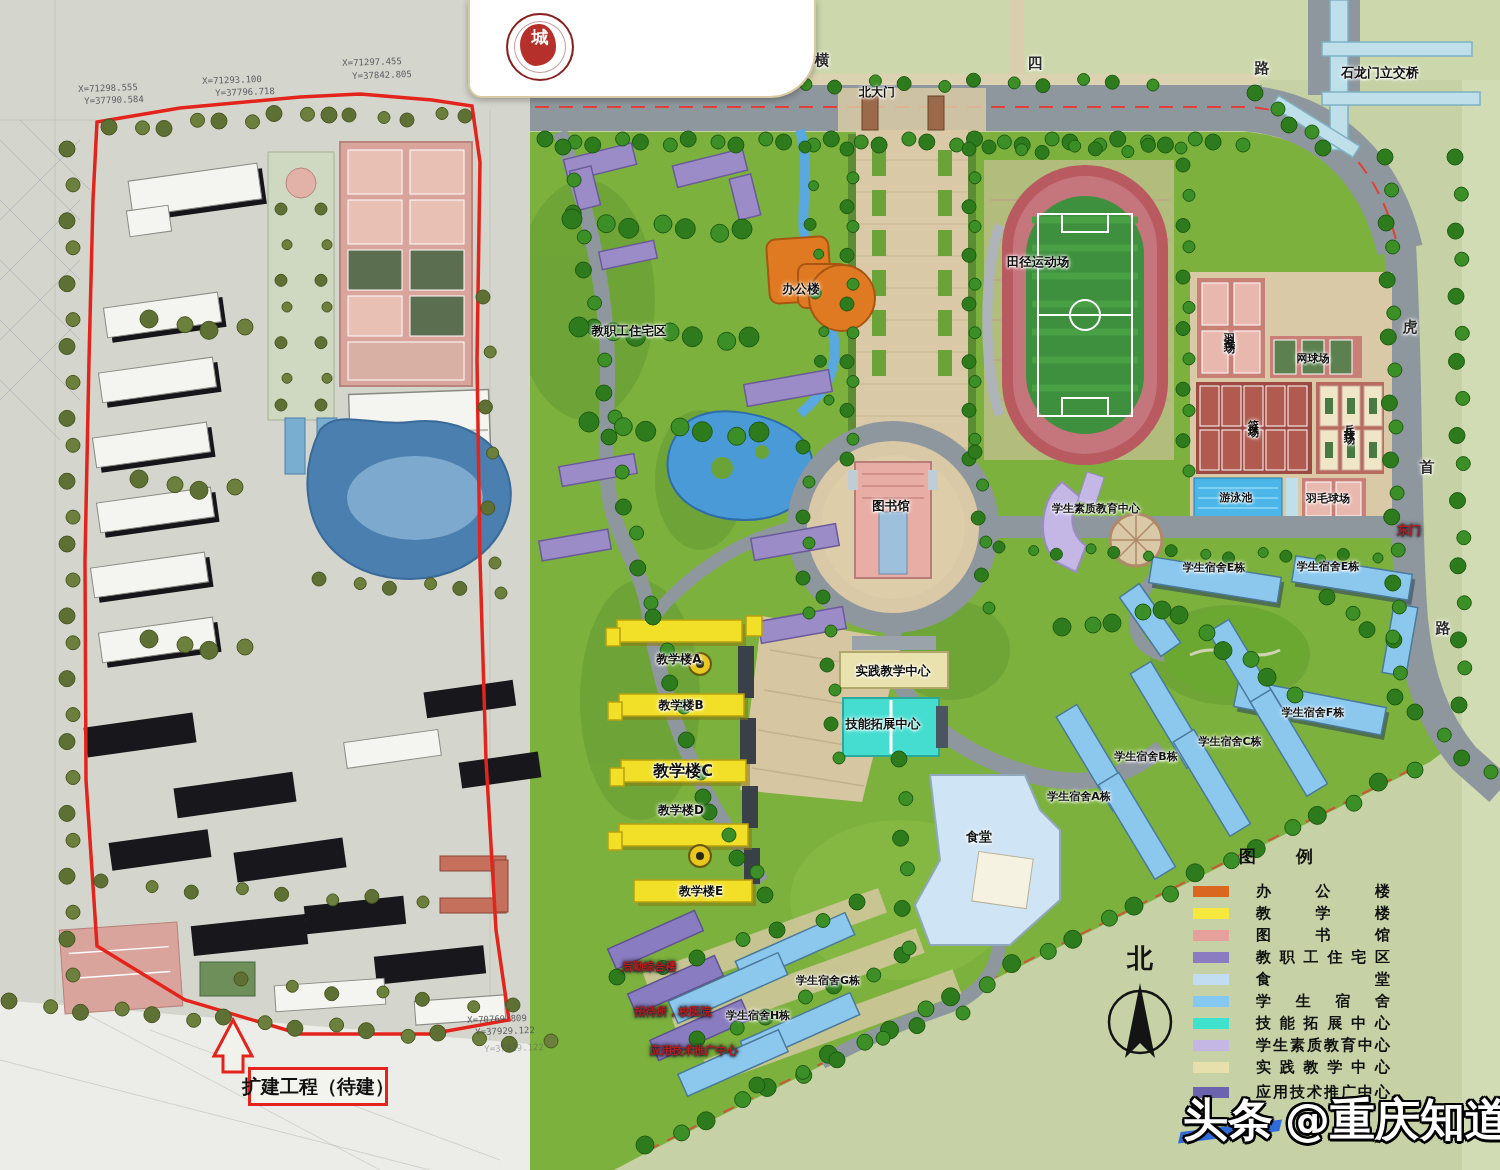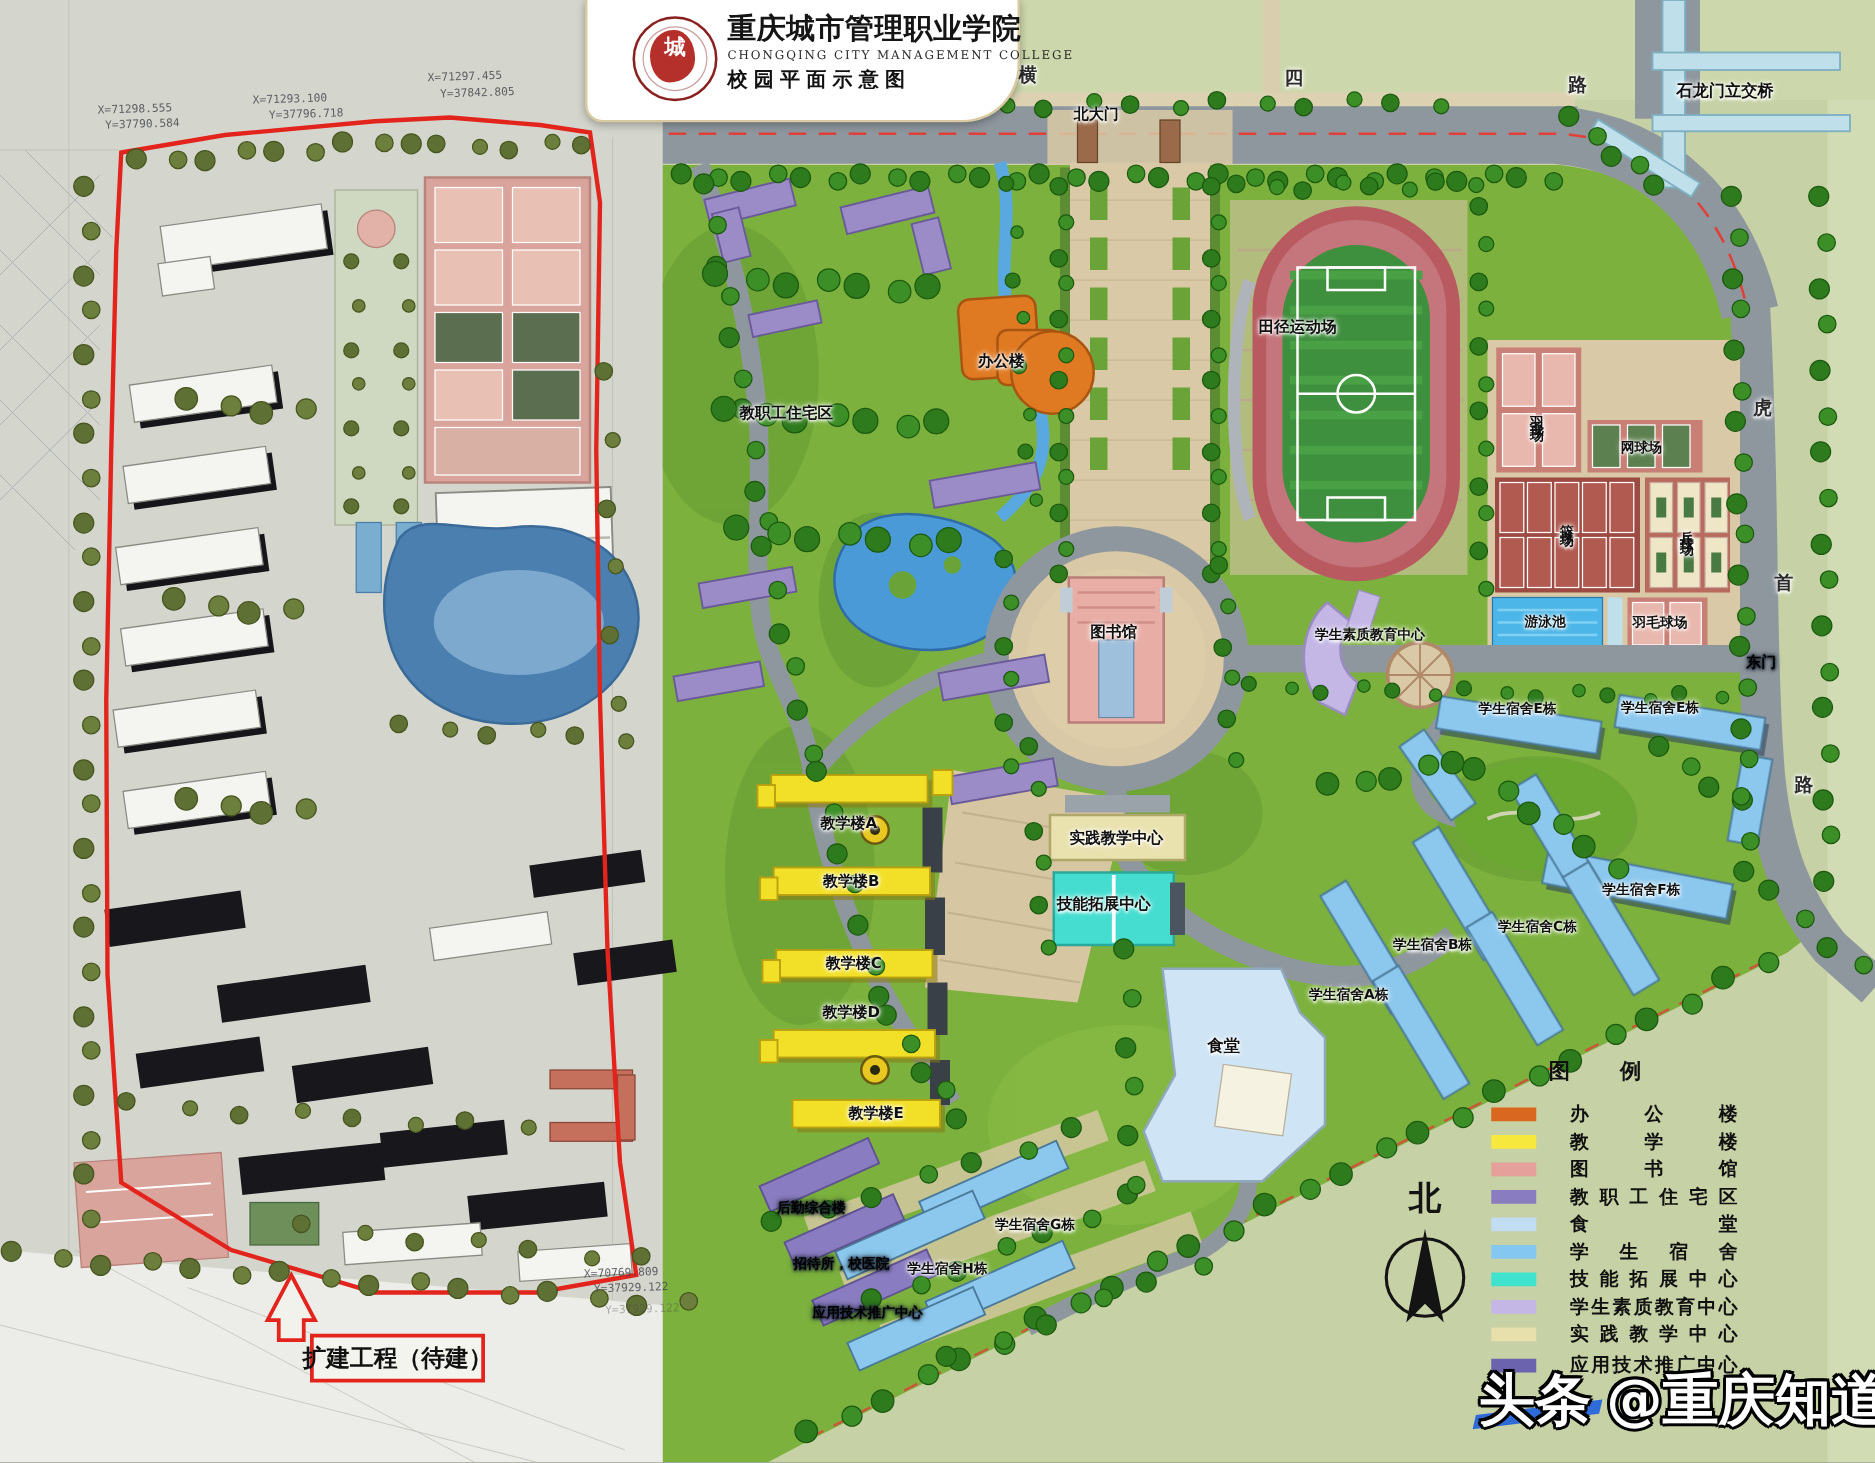--- a/index.html
+++ b/index.html
@@ -3,21 +3,21 @@
 <meta charset="utf-8">
 <style>
   html,body{margin:0;padding:0;background:#888;}
   #stage{position:relative;width:1500px;height:1170px;overflow:hidden;background:#c6d1a5;
          font-family:"DejaVu Sans",sans-serif;}
   #art{position:absolute;left:0;top:0;z-index:1;}
   
   .lbl{position:absolute;transform:translate(-50%,-50%);font:bold 12.5px "DejaVu Sans",sans-serif;
        color:#101010;text-shadow:0 0 3px #fff,0 0 5px #fff,0 1px 2px #fff;white-space:nowrap;z-index:5;}
   .lbl.v{writing-mode:vertical-rl;letter-spacing:3px;}
-  .lbl.white{color:#000000;text-shadow:0 0 3px #1a2430,0 1px 2px #1a2430,0 0 5px #1a2430;}
+  .lbl.white{color:#b91c1c;text-shadow:0 0 3px #1a2430,0 1px 2px #1a2430,0 0 5px #1a2430;}
   .lbl.road{font-size:15px;color:#2b2b2b;}
   .lbl.small{font-size:11px;}
   .lbl.coord{font:9px "DejaVu Sans Mono",monospace;font-weight:normal;color:#4a4a52;
              text-shadow:none;transform:translate(-50%,-50%) rotate(-2deg);opacity:.85;}
   .lbl.coord.faint{opacity:.4;}
   
   #header-card{position:absolute;left:468px;top:0;width:344px;height:96px;background:#fff;
       border:2px solid #d9c9a2;border-top:none;border-bottom-right-radius:46px;
       border-bottom-left-radius:14px;box-shadow:0 2px 7px rgba(0,0,0,.3);z-index:8;}
   #seal{position:absolute;left:36px;top:13px;width:64px;height:64px;border-radius:50%;
@@ -845,25 +845,20 @@
     <circle cx="1140" cy="1022" r="31" fill="none" stroke="#141414" stroke-width="2.5"></circle>
     <polygon points="1140,983 1155,1058 1140,1043 1125,1058" fill="#141414"></polygon>
   </g>
 </svg>
 
 <div id="header-card">
   <div id="seal">
     <div id="seal-blob"></div>
     <div id="seal-char">城</div>
   </div>
-  <div id="hdr-text">
-    <div id="college-cn">重庆城市管理职业学院</div>
-    <div id="college-en">CHONGQING  CITY  MANAGEMENT  COLLEGE</div>
-    <div id="hdr-sub">校园平面示意图</div>
-  </div>
 </div>
 
 <div class="lbl road" style="left:822px;top:60px">横</div>
 <div class="lbl road" style="left:1035px;top:63px">四</div>
 <div class="lbl road" style="left:1262px;top:68px">路</div>
 <div class="lbl" style="left:1380px;top:73px;font-size:13px">石龙门立交桥</div>
 <div class="lbl" style="left:877px;top:92px;font-size:12px">北大门</div>
 <div class="lbl white" style="left:1409px;top:530px;font-size:12px">东门</div>
 <div class="lbl road" style="left:1410px;top:327px">虎</div>
 <div class="lbl road" style="left:1427px;top:467px">首</div>
@@ -876,21 +871,21 @@
 <div class="lbl small" style="left:1096px;top:508px">学生素质教育中心</div>
 <div class="lbl small" style="left:1236px;top:497px">游泳池</div>
 <div class="lbl v small" style="left:1228px;top:330px">羽毛球场</div>
 <div class="lbl small" style="left:1313px;top:358px">网球场</div>
 <div class="lbl v small" style="left:1252px;top:416px">篮球场</div>
 <div class="lbl v small" style="left:1348px;top:421px">乒乓球场</div>
 <div class="lbl small" style="left:1328px;top:498px">羽毛球场</div>
 
 <div class="lbl" style="left:679px;top:659px;font-size:12px">教学楼A</div>
 <div class="lbl" style="left:681px;top:705px;font-size:12px">教学楼B</div>
-<div class="lbl" style="left:683px;top:771px;font-size:12px">教学楼C</div>
+<div class="lbl" style="left:683px;top:771px;font-size:16px">教学楼C</div>
 <div class="lbl" style="left:681px;top:810px;font-size:12px">教学楼D</div>
 <div class="lbl" style="left:701px;top:891px;font-size:12px">教学楼E</div>
 <div class="lbl" style="left:893px;top:671px">实践教学中心</div>
 <div class="lbl" style="left:883px;top:724px">技能拓展中心</div>
 
 <div class="lbl small" style="left:1214px;top:567px">学生宿舍E栋</div>
 <div class="lbl small" style="left:1328px;top:566px">学生宿舍E栋</div>
 <div class="lbl small" style="left:1313px;top:712px">学生宿舍F栋</div>
 <div class="lbl small" style="left:1230px;top:741px">学生宿舍C栋</div>
 <div class="lbl small" style="left:1146px;top:756px">学生宿舍B栋</div>

